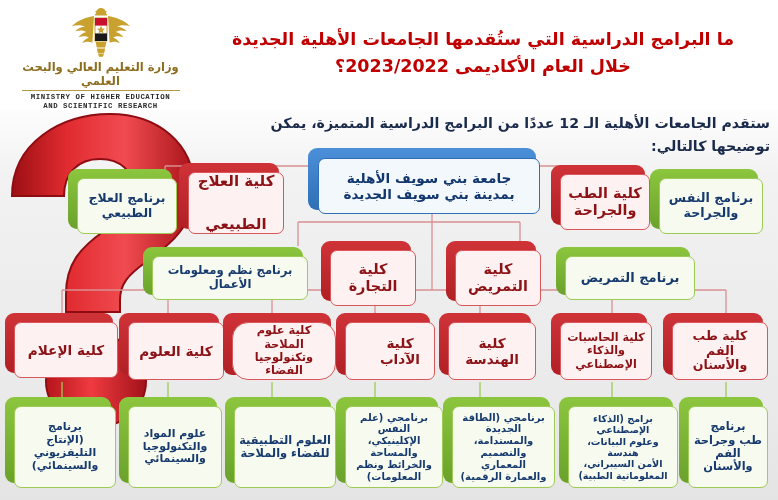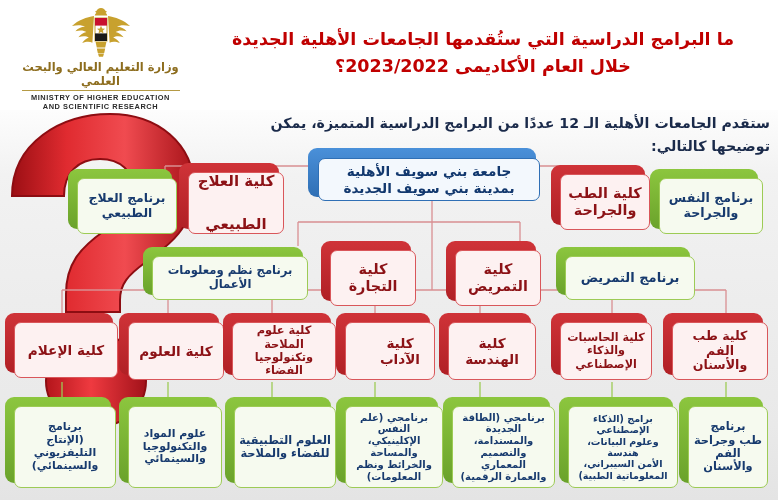--- a/index.html
+++ b/index.html
@@ -33,21 +33,21 @@
   .eagle svg{display:block;}
   .min-ar{
     font-size:11.5px;color:#8d6d1e;letter-spacing:-.3px;
     margin-top:2px;font-weight:bold;direction:rtl;
   }
   .min-rule{
     width:158px;height:1px;background:#b59a45;margin:2px auto 2px auto;
   }
   .min-en{
     font-size:7.4px;letter-spacing:.55px;color:#2b2b2b;font-weight:bold;
-    line-height:9px;direction:ltr;font-family:Liberation Sans, sans-serif;
+    line-height:9px;direction:ltr;font-family:Liberation Mono, monospace;
   }
   .media-center{
     margin-top:5px;font-size:12.5px;color:#1a1a1a;direction:rtl;
   }
   
   .title{
     position:absolute;left:195px;top:26px;width:576px;
     text-align:center;color:#c00000;font-weight:bold;
     font-size:17.5px;line-height:27px;direction:rtl;
   }
@@ -218,21 +218,21 @@
       </g>
       <g stroke="#d98f92" stroke-width="1.3" fill="none">
 
         <path d="M205 55 H228"></path>
         <path d="M596 55 H620"></path>
         <path d="M222 128 H262"></path>
         <path d="M566 128 H600"></path>
       </g>
     </svg>
 
-    <div class="node n-blue" style="left:318px;top:8px;width:222px;height:43px;">
+    <div class="node n-blue" style="left:318px;top:8px;width:222px;height:56px;">
       <div class="shadow"></div>
       <div class="inner" style="flex-direction:column;">
         <span>جامعة بني سويف الأهلية</span>
         <span>بمدينة بني سويف الجديدة</span>
       </div>
     </div>
 
     <div class="node n-red" style="left:188px;top:22px;width:96px;height:62px;">
       <div class="shadow"></div>
       <div class="inner" style="flex-direction:column;font-size:15px;gap:25px;">
@@ -300,21 +300,21 @@
 
     <div class="node n-red" style="left:128px;top:172px;width:96px;height:58px;">
       <div class="shadow"></div>
       <div class="inner" style="flex-direction:column;font-size:13.6px;">
         <span>كلية العلوم</span>
       </div>
     </div>
 
     <div class="node n-red" style="left:232px;top:172px;width:104px;height:58px;">
       <div class="shadow"></div>
-      <div class="inner" style="flex-direction:column;font-size:11.4px;">
+      <div class="inner" style="flex-direction:column;font-size:11.4px;border-radius:16px;">
         <span>كلية علوم الملاحة</span>
         <span>وتكنولوجيا الفضاء</span>
       </div>
     </div>
 
     <div class="node n-red" style="left:345px;top:172px;width:90px;height:58px;">
       <div class="shadow"></div>
       <div class="inner" style="flex-direction:column;font-size:13.6px;padding-left:24px;">
         <span>كلية الآداب</span>
       </div>

